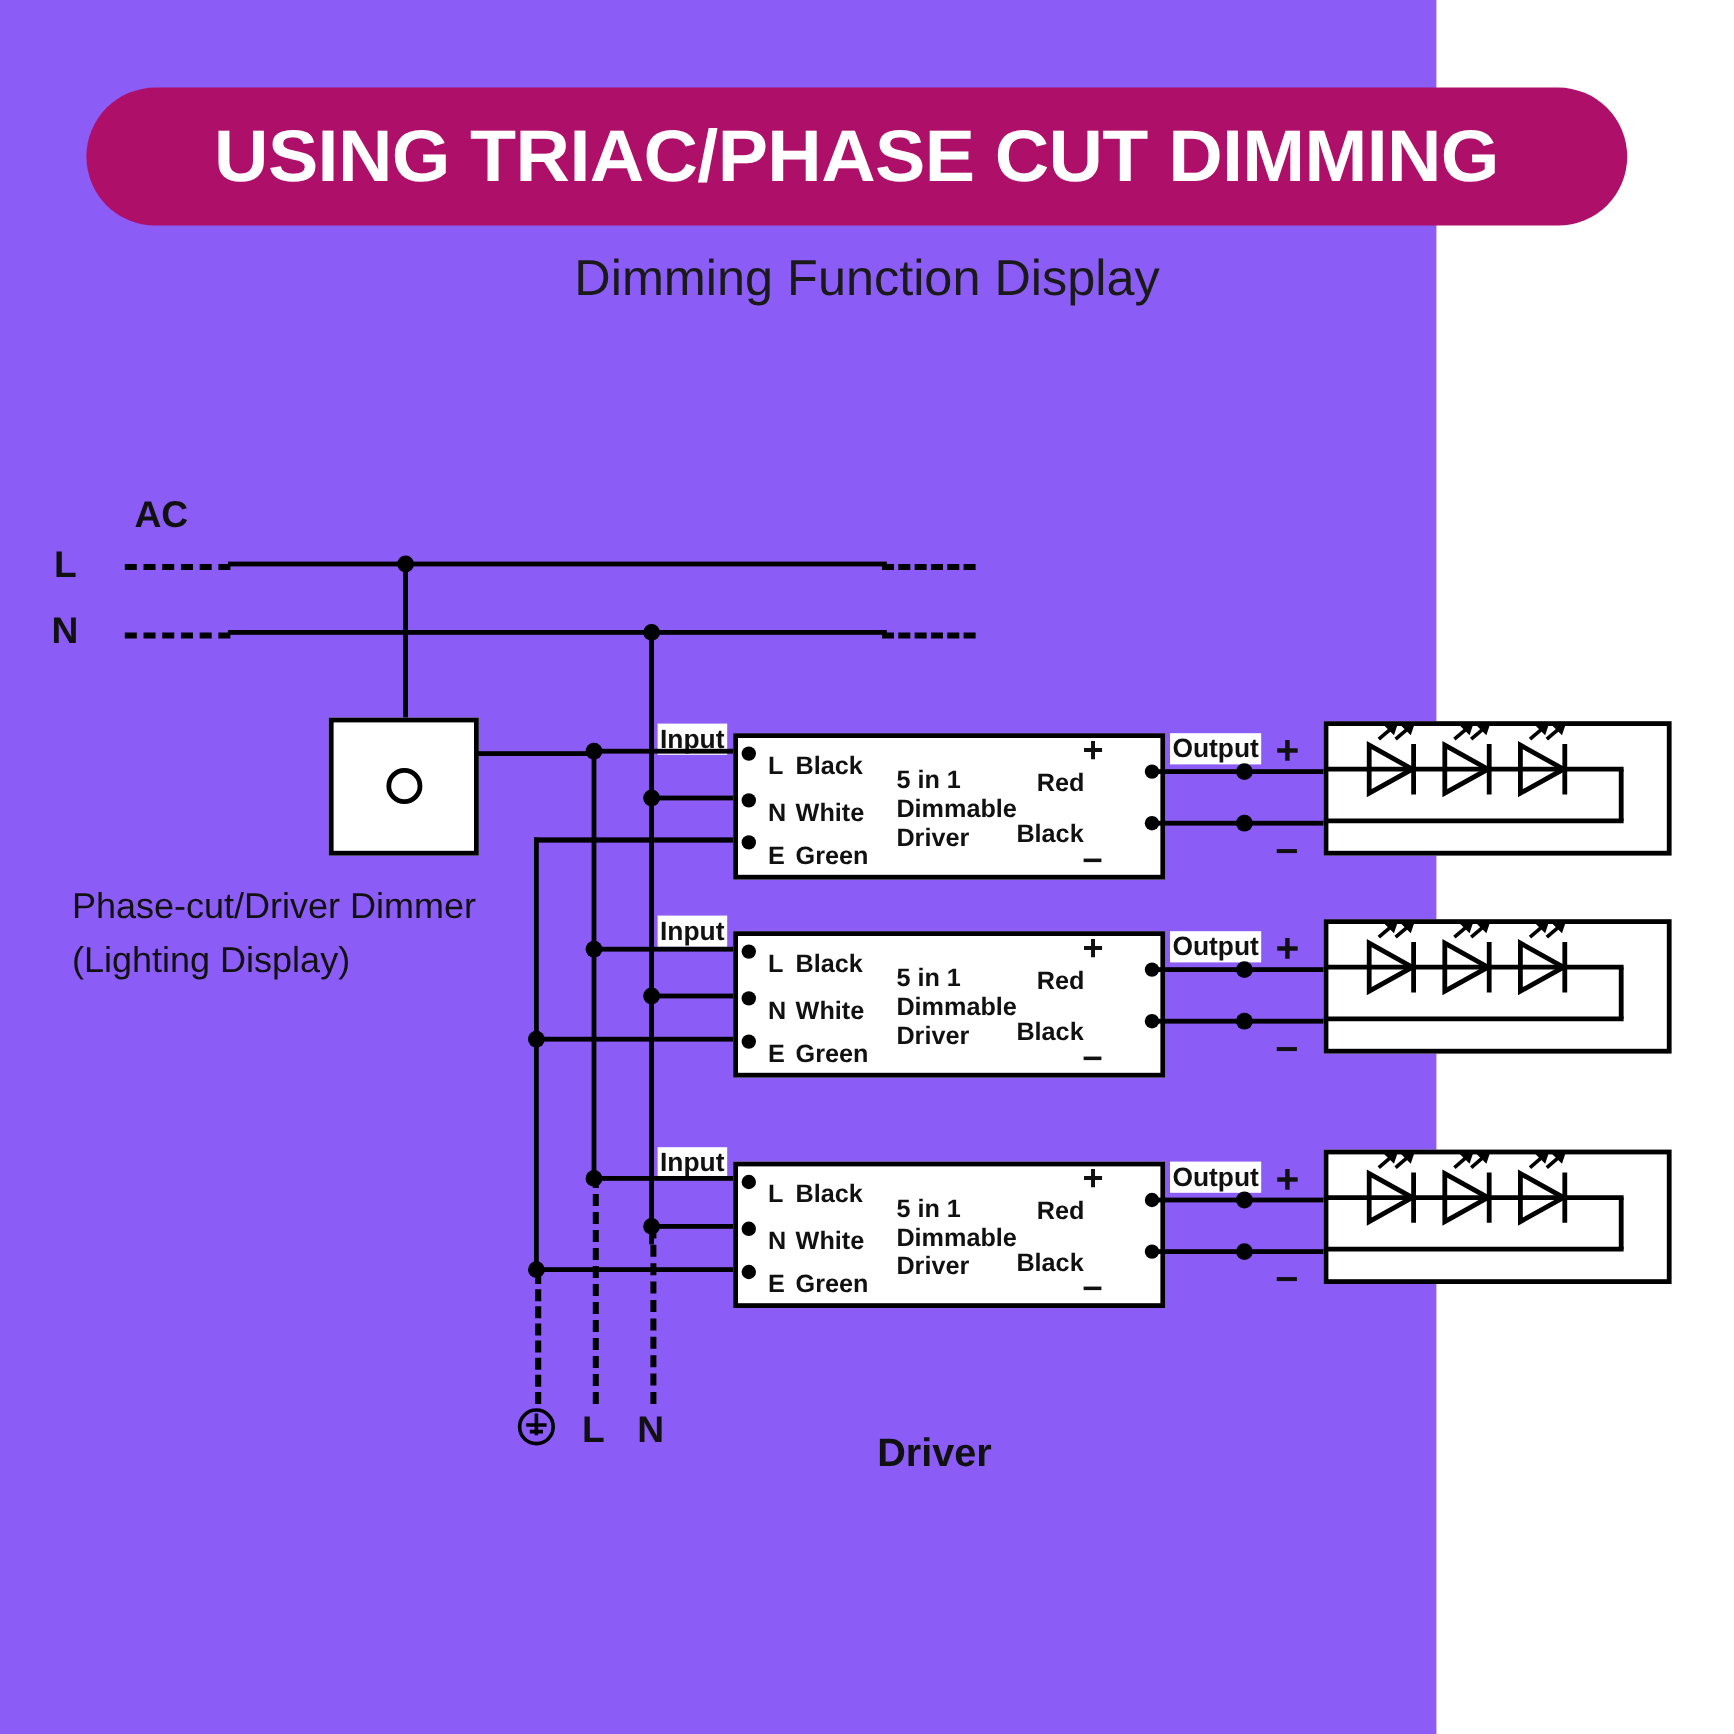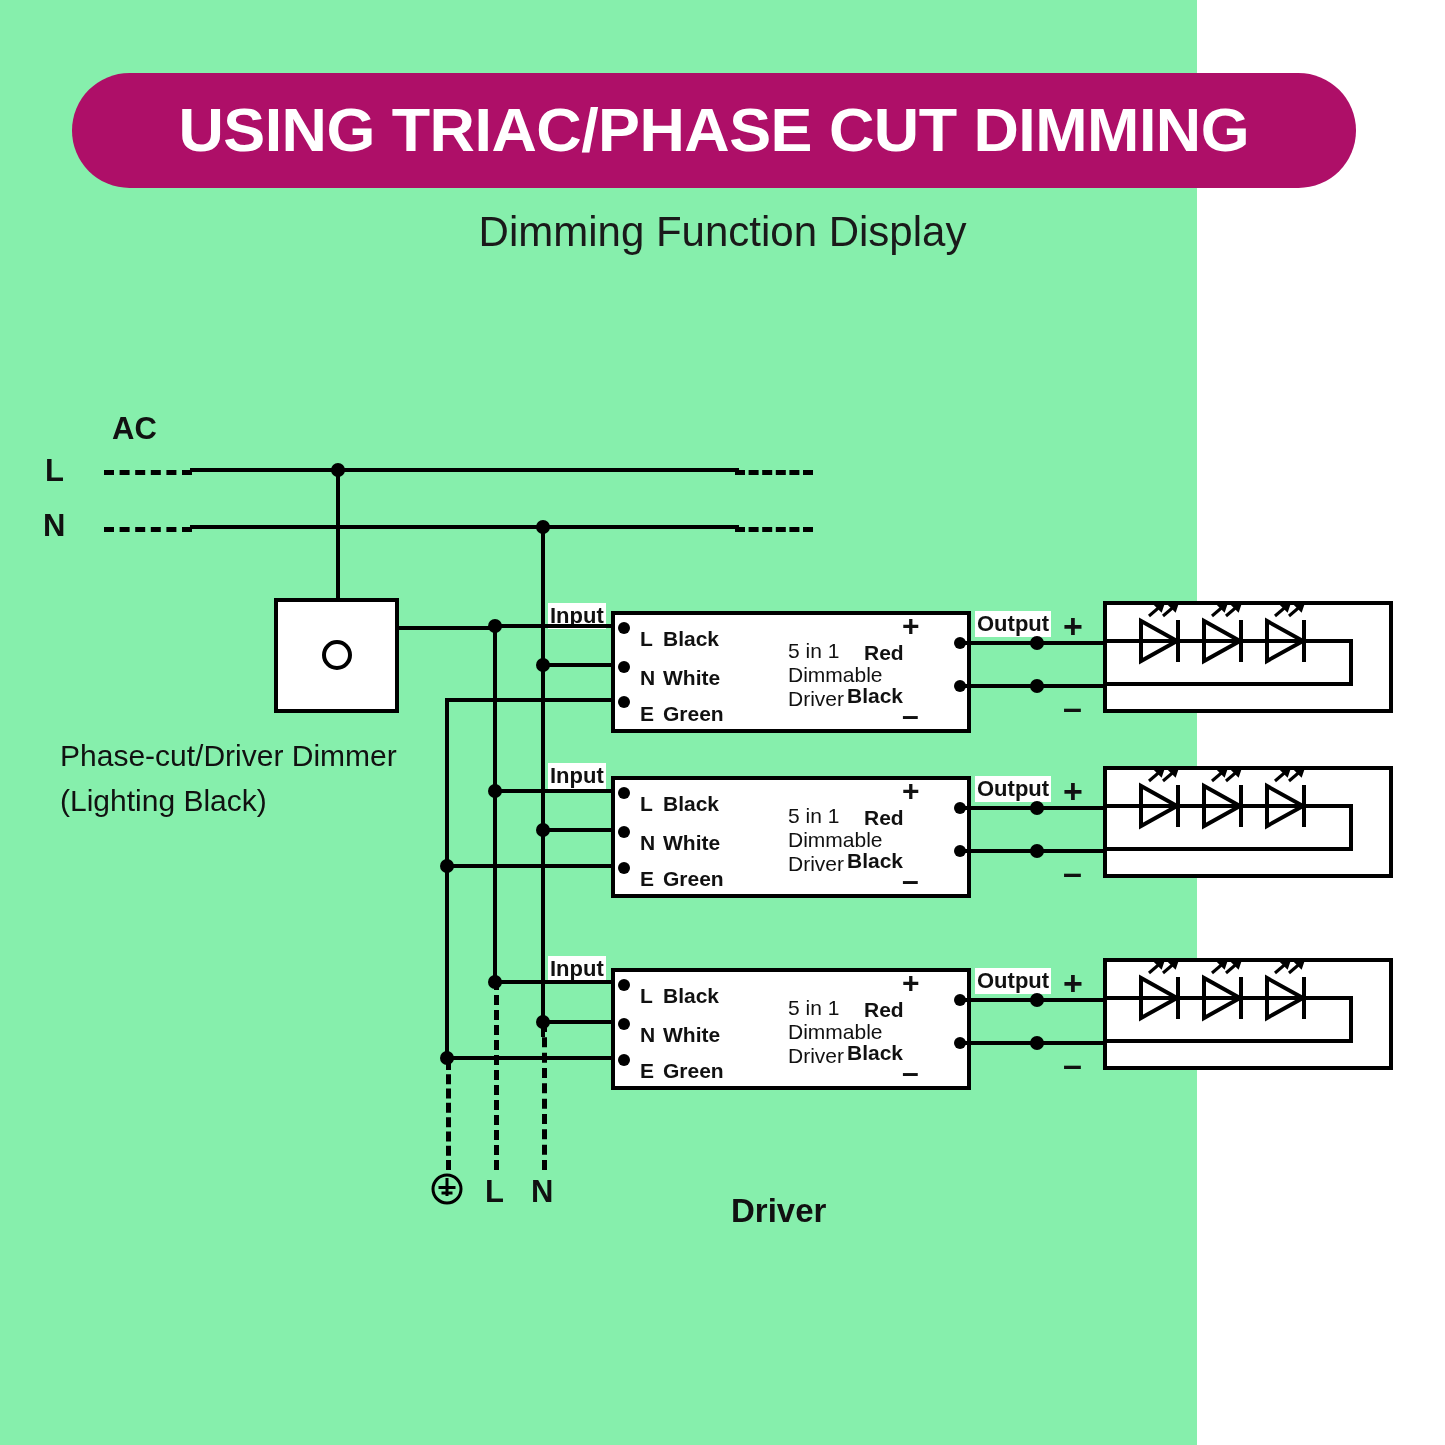--- a/index.html
+++ b/index.html
@@ -4,21 +4,21 @@
 <title>Using Triac/Phase Cut Dimming</title>
 <style>
   html,body{margin:0;padding:0;background:#ffffff;}
   body{
     width:1445px;height:1445px;
     font-family:"Liberation Sans","DejaVu Sans",sans-serif;
     color:#111111;
     position:relative;
     overflow:hidden;
   }
-  #stage{position:relative;width:1197px;height:1445px;background:#86efac;}
+  #stage{position:relative;width:1197px;height:1445px;background:#8b5cf6;}
 
   
   .title-pill{
     position:absolute;left:72px;top:73px;width:1284px;height:115px;
     background:var(--brand,#AE0F68);
     border-radius:62px;
     display:flex;align-items:center;justify-content:center;
   }
   .title-pill span{
     color:#ffffff;
@@ -46,21 +46,21 @@
   }
   .node-sm{
     position:absolute;width:12px;height:12px;background:#000;border-radius:50%;
   }
   .box{position:absolute;border:4px solid #000;background:#fff;box-sizing:border-box;}
 
   
   .driver{position:absolute;border:4px solid #000;background:#fff;box-sizing:border-box;
           width:360px;height:122px;}
   .driver .term{position:absolute;font-size:21px;font-weight:700;white-space:nowrap;}
-  .driver .ctr{position:absolute;font-size:21px;font-weight:400;line-height:1.18;margin-left:41px;}
+  .driver .ctr{position:absolute;font-size:21px;font-weight:700;line-height:1.18;}
   .driver .sign{position:absolute;font-size:30px;font-weight:700;line-height:1;}
 
   .io-lbl{position:absolute;font-size:22px;font-weight:700;background:#fff;padding:0 2px;}
 
   
   .dimmer-knob{
     position:absolute;width:30px;height:30px;border:4px solid #000;border-radius:50%;
     box-sizing:border-box;
   }
 
@@ -94,21 +94,21 @@
 
   <div class="wire-v" style="left:336px;top:468px;height:132px;"></div>
   <div class="node" style="left:331px;top:463px;"></div>
 
   <div class="wire-v" style="left:541px;top:525px;height:512px;"></div>
   <div class="node" style="left:536px;top:520px;"></div>
 
   <div class="box" style="left:274px;top:598px;width:125px;height:115px;"></div>
   <div class="dimmer-knob" style="left:322px;top:640px;"></div>
   <div class="caption" style="left:60px;top:738px;">Phase-cut/Driver Dimmer</div>
-  <div class="caption" style="left:60px;top:783px;">(Lighting Black)</div>
+  <div class="caption" style="left:60px;top:783px;">(Lighting Display)</div>
 
   <div class="wire-h" style="left:397px;top:626px;width:101px;"></div>
 
   <div class="wire-h" style="left:445px;top:698px;width:168px;"></div>
   <div class="wire-v" style="left:445px;top:698px;height:362px;"></div>
   <div class="dash-v" style="left:446px;top:1060px;height:110px;"></div>
 
   <div class="wire-v" style="left:493px;top:624px;height:356px;"></div>
   <div class="dash-v" style="left:494px;top:980px;height:190px;"></div>
 

